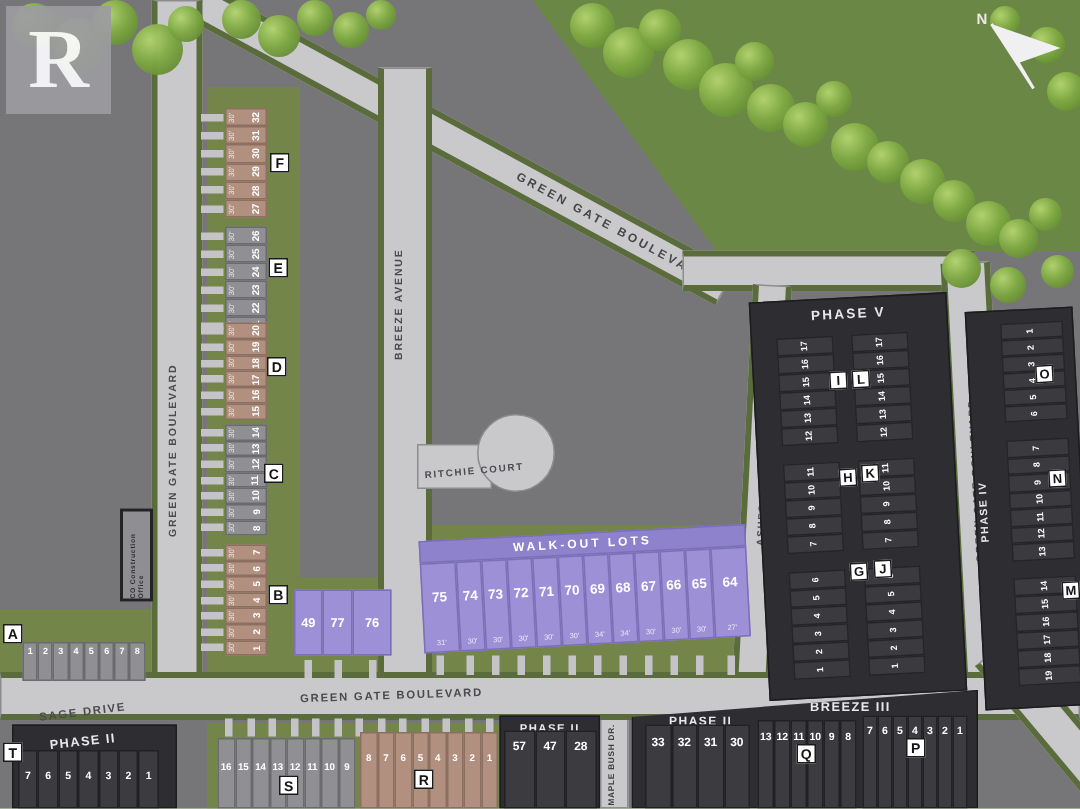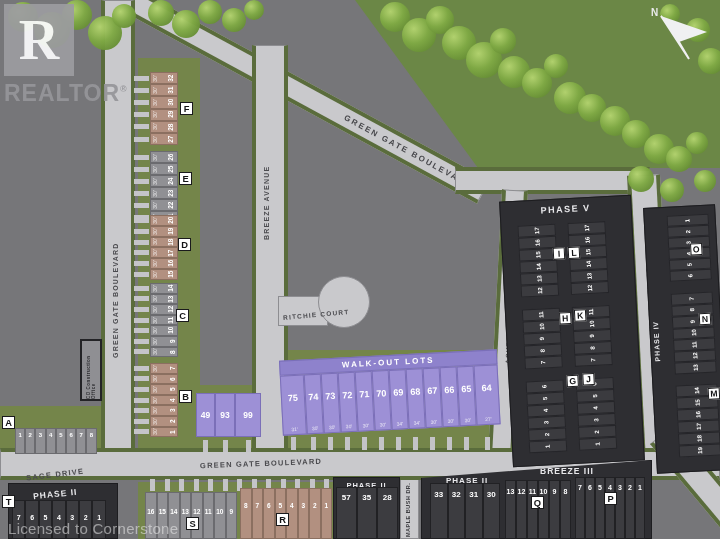--- a/index.html
+++ b/index.html
@@ -332,24 +332,22 @@
   <svg class="north" style="left:645px;top:2px" width="70" height="58" viewBox="0 0 70 58">
     <text x="6" y="14" fill="#eaeaec" font-size="10" font-weight="bold">N</text>
     <polygon points="16,14 62,30 34,40" fill="#f0f0f2"></polygon>
     <polygon points="16,14 34,40 44,57" fill="none" stroke="#f0f0f2" stroke-width="2"></polygon>
   </svg>
 
   <div class="logo">
     <div class="logo-square">
       <span class="logo-r">R</span>
     </div>
-    <div class="logo-word"><span>REALTOR</span><sup>®</sup></div>
-  </div>
-
-  <div class="license">Licensed to Cornerstone</div>
+  </div>
+
 <div class="lot tan" style="left: 150px; top: 72px; width: 28px; height: 12.2px;">
       <span class="widthlbl rot" style="left: 1px;">30'</span>
       <span class="lotnum rot" style="font-size: 6.5px; position: absolute; right: 2px;">32</span>
     </div>
     <div class="stub" style="left: 134px; top: 75.6px; width: 15px; height: 5px;"></div>
     <div class="lot tan" style="left: 150px; top: 84.2px; width: 28px; height: 12.2px;">
       <span class="widthlbl rot" style="left: 1px;">30'</span>
       <span class="lotnum rot" style="font-size: 6.5px; position: absolute; right: 2px;">31</span>
     </div>
     <div class="stub" style="left: 134px; top: 87.8px; width: 15px; height: 5px;"></div>
@@ -643,21 +641,21 @@
     <div class="badge" style="left: 2px; top: 416px; width: 13px; height: 13px; font-size: 9.36px;">A</div>
     <div class="badge" style="left: 2px; top: 495px; width: 13px; height: 13px; font-size: 9.36px;">T</div>
     <div class="badge" style="left: 186px; top: 517px; width: 13px; height: 13px; font-size: 9.36px;">S</div>
     <div class="badge" style="left: 276px; top: 513px; width: 13px; height: 13px; font-size: 9.36px;">R</div>
     <div class="badge" style="left: 531px; top: 496px; width: 13px; height: 13px; font-size: 9.36px;">Q</div>
     <div class="badge" style="left: 604px; top: 492px; width: 13px; height: 13px; font-size: 9.36px;">P</div>
     <div class="lot dark" style="left: 336px; top: 487px; width: 20.5px; height: 52px;">
       <span class="lotnum" style="font-size: 8px; position: absolute; top: 6px; left: 0px; right: 0px; text-align: center;">57</span>
     </div>
     <div class="lot dark" style="left: 356.5px; top: 487px; width: 20.5px; height: 52px;">
-      <span class="lotnum" style="font-size: 8px; position: absolute; top: 6px; left: 0px; right: 0px; text-align: center;">35</span>
+      <span class="lotnum" style="font-size: 8px; position: absolute; top: 6px; left: 0px; right: 0px; text-align: center;">47</span>
     </div>
     <div class="lot dark" style="left: 377px; top: 487px; width: 20.5px; height: 52px;">
       <span class="lotnum" style="font-size: 8px; position: absolute; top: 6px; left: 0px; right: 0px; text-align: center;">28</span>
     </div>
     <div class="lot dark" style="left: 430px; top: 483px; width: 17.5px; height: 56px;">
       <span class="lotnum" style="font-size: 8px; position: absolute; top: 7px; left: 0px; right: 0px; text-align: center;">33</span>
     </div>
     <div class="lot dark" style="left: 447.5px; top: 483px; width: 17.5px; height: 56px;">
       <span class="lotnum" style="font-size: 8px; position: absolute; top: 7px; left: 0px; right: 0px; text-align: center;">32</span>
     </div>
@@ -665,25 +663,25 @@
       <span class="lotnum" style="font-size: 8px; position: absolute; top: 7px; left: 0px; right: 0px; text-align: center;">31</span>
     </div>
     <div class="lot dark" style="left: 482.5px; top: 483px; width: 17.5px; height: 56px;">
       <span class="lotnum" style="font-size: 8px; position: absolute; top: 7px; left: 0px; right: 0px; text-align: center;">30</span>
     </div>
     <div class="lot purple" style="left: 196px; top: 393px; width: 19px; height: 44px;">
       <span class="lotnum" style="font-size: 8.5px;">49</span>
     </div>
     <div class="stub" style="left: 203px; top: 440px; width: 5px; height: 12px;"></div>
     <div class="lot purple" style="left: 215px; top: 393px; width: 20px; height: 44px;">
-      <span class="lotnum" style="font-size: 8.5px;">93</span>
+      <span class="lotnum" style="font-size: 8.5px;">77</span>
     </div>
     <div class="stub" style="left: 222.5px; top: 440px; width: 5px; height: 12px;"></div>
     <div class="lot purple" style="left: 235px; top: 393px; width: 26px; height: 44px;">
-      <span class="lotnum" style="font-size: 8.5px;">99</span>
+      <span class="lotnum" style="font-size: 8.5px;">76</span>
     </div>
     <div class="stub" style="left: 245.5px; top: 440px; width: 5px; height: 12px;"></div>
     <div class="stub" style="left: 290.5px; top: 437px; width: 5px; height: 13px;"></div>
     <div class="stub" style="left: 311px; top: 437px; width: 5px; height: 13px;"></div>
     <div class="stub" style="left: 328px; top: 437px; width: 5px; height: 13px;"></div>
     <div class="stub" style="left: 345px; top: 437px; width: 5px; height: 13px;"></div>
     <div class="stub" style="left: 362px; top: 437px; width: 5px; height: 13px;"></div>
     <div class="stub" style="left: 379px; top: 437px; width: 5px; height: 13px;"></div>
     <div class="stub" style="left: 396px; top: 437px; width: 5px; height: 13px;"></div>
     <div class="stub" style="left: 413px; top: 437px; width: 5px; height: 13px;"></div>

